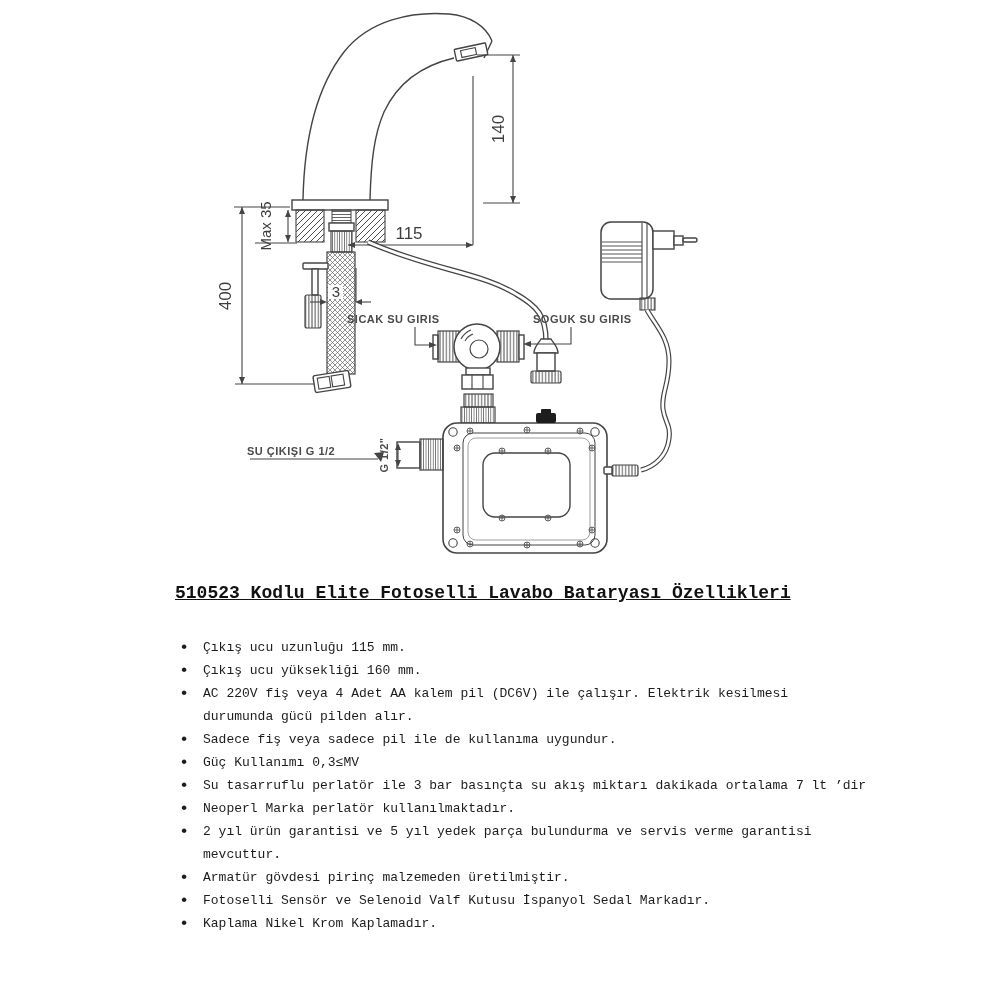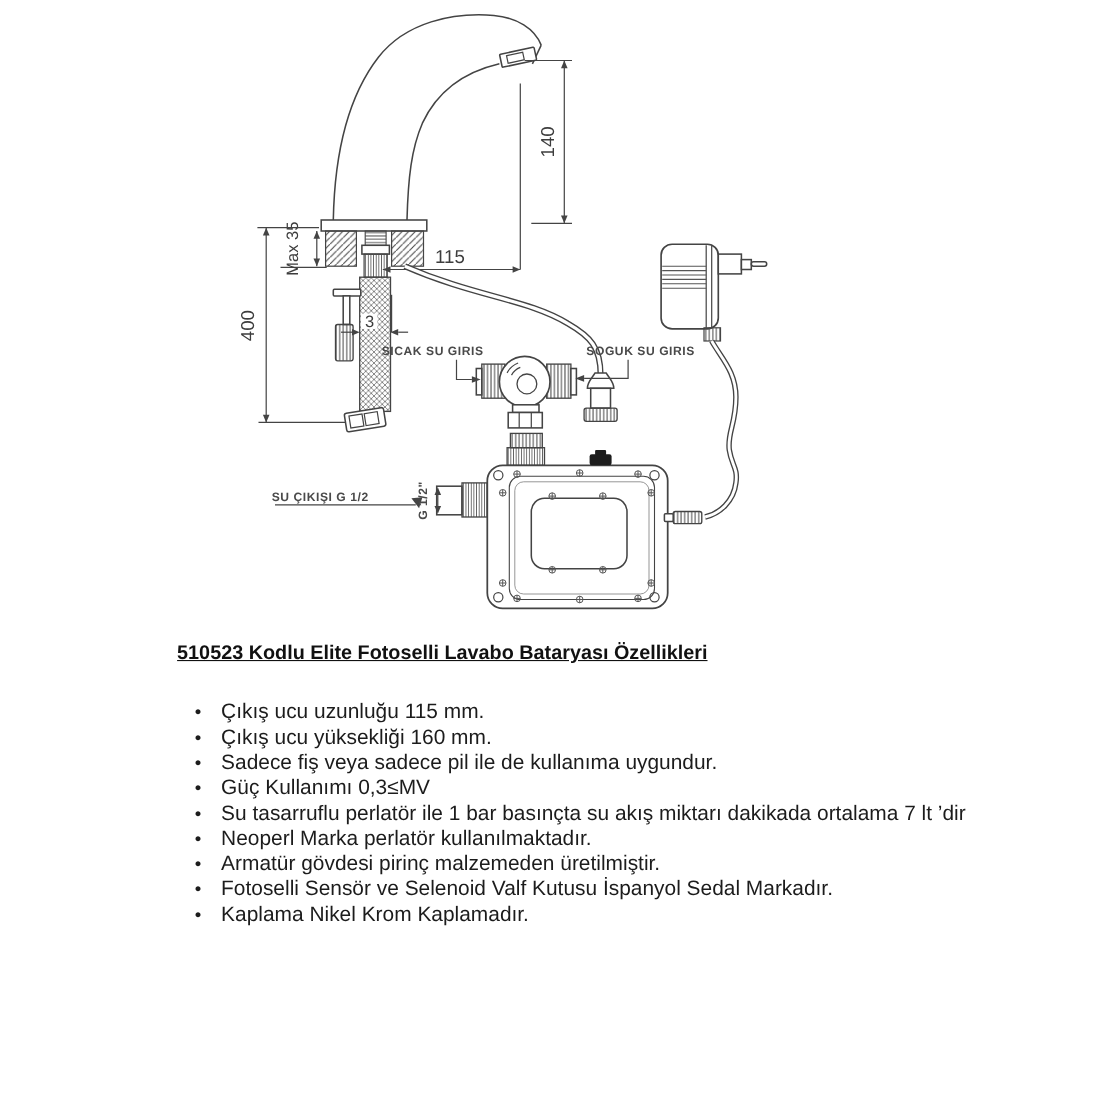--- a/index.html
+++ b/index.html
@@ -1,23 +1,23 @@
 <!DOCTYPE html>
 <html><head>
 <meta charset="utf-8">
 <style>
   html,body{margin:0;padding:0;background:#ffffff;}
   .page{position:relative;width:1000px;height:1000px;background:#fff;overflow:hidden;
         font-family:"Liberation Sans",sans-serif;}
   .drawing{position:absolute;left:0;top:0;}
-  .content{position:absolute;left:159px;top:582px;width:780px;color:#1c1c1c;
-           font-family:Liberation Sans, sans-serif;}
+  .content{position:absolute;left:173px;top:582px;width:780px;color:#1c1c1c;
+           font-family:Liberation Mono, monospace;}
   .content h1{font-size:18px;line-height:22px;font-weight:bold;margin:0 0 32px 2px;
               text-decoration:underline;color:#111;}
-  .content ul{margin:12px;padding:0;list-style:none;font-size:19px;line-height:23px;}
+  .content ul{margin:0;padding:0;list-style:none;font-size:13px;line-height:23px;}
   .content li{position:relative;padding-left:30px;white-space:pre-wrap;}
   .content li::before{content:"\2022";position:absolute;left:6px;top:0;font-size:17px;}
   svg text{font-family:"Liberation Sans",sans-serif;}
   .dimnum{font-size:17px;fill:#3d3d3d;}
   .dimnum-s{font-size:15px;fill:#3d3d3d;}
   .lbl{font-size:11px;font-weight:bold;fill:#4a4a4a;letter-spacing:.5px;}
   .ln{stroke:#444;stroke-width:1.1;fill:none;}
   .body-ln{stroke:#444;stroke-width:1.4;fill:none;}
   .wfill{fill:#fff;stroke:#444;stroke-width:1.4;}
   .tri{fill:#444;stroke:none;}
@@ -249,23 +249,27 @@
       <rect x="612" y="465" width="26" height="11" rx="2" fill="url(#knurl)" stroke="#444" stroke-width="1.2"></rect>
       <rect class="wfill" x="604" y="467" width="8" height="7" rx="1"></rect>
     </g>
   </svg>
 
   <div class="content">
     <h1>510523 Kodlu Elite Fotoselli Lavabo Bataryası Özellikleri</h1>
     <ul>
       <li>Çıkış ucu uzunluğu 115 mm.</li>
       <li>Çıkış ucu yüksekliği 160 mm.</li>
+      <li>AC 220V fiş veya 4 Adet AA kalem pil (DC6V) ile çalışır. Elektrik kesilmesi
+durumunda gücü pilden alır.</li>
       <li>Sadece fiş veya sadece pil ile de kullanıma uygundur.</li>
       <li>Güç Kullanımı 0,3≤MV</li>
-      <li>Su tasarruflu perlatör ile 1 bar basınçta su akış miktarı dakikada ortalama 7 lt ’dir</li>
+      <li>Su tasarruflu perlatör ile 3 bar basınçta su akış miktarı dakikada ortalama 7 lt ’dir</li>
       <li>Neoperl Marka perlatör kullanılmaktadır.</li>
+      <li>2 yıl ürün garantisi ve 5 yıl yedek parça bulundurma ve servis verme garantisi
+mevcuttur.</li>
       <li>Armatür gövdesi pirinç malzemeden üretilmiştir.</li>
       <li>Fotoselli Sensör ve Selenoid Valf Kutusu İspanyol Sedal Markadır.</li>
       <li>Kaplama Nikel Krom Kaplamadır.</li>
     </ul>
   </div>
 
 </div>
 
 </body></html>

